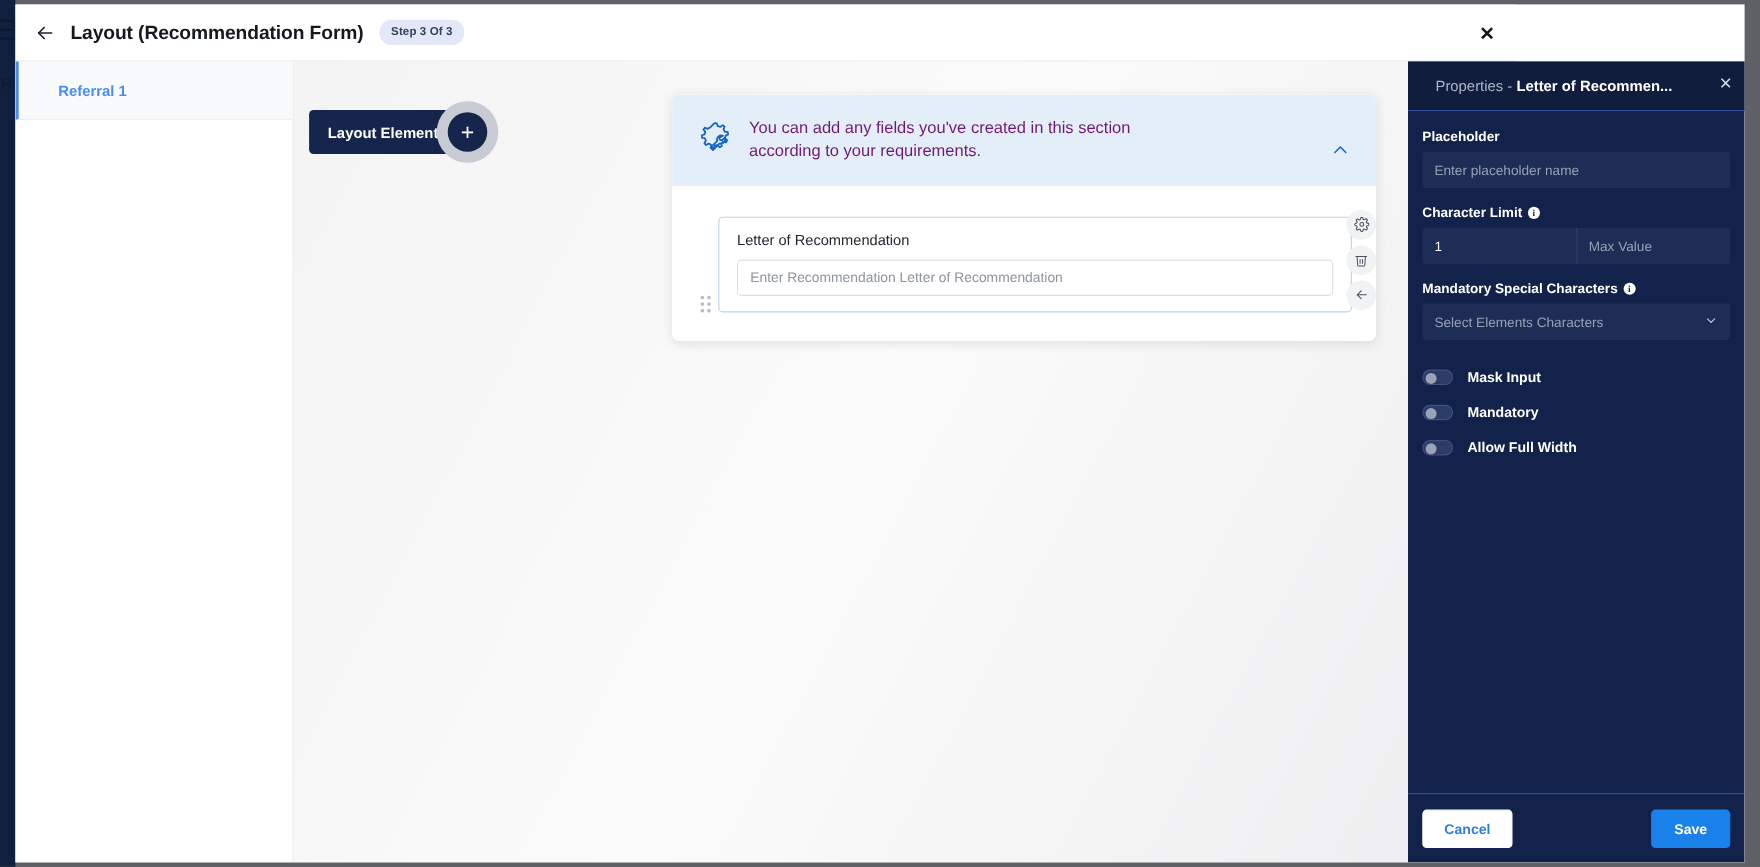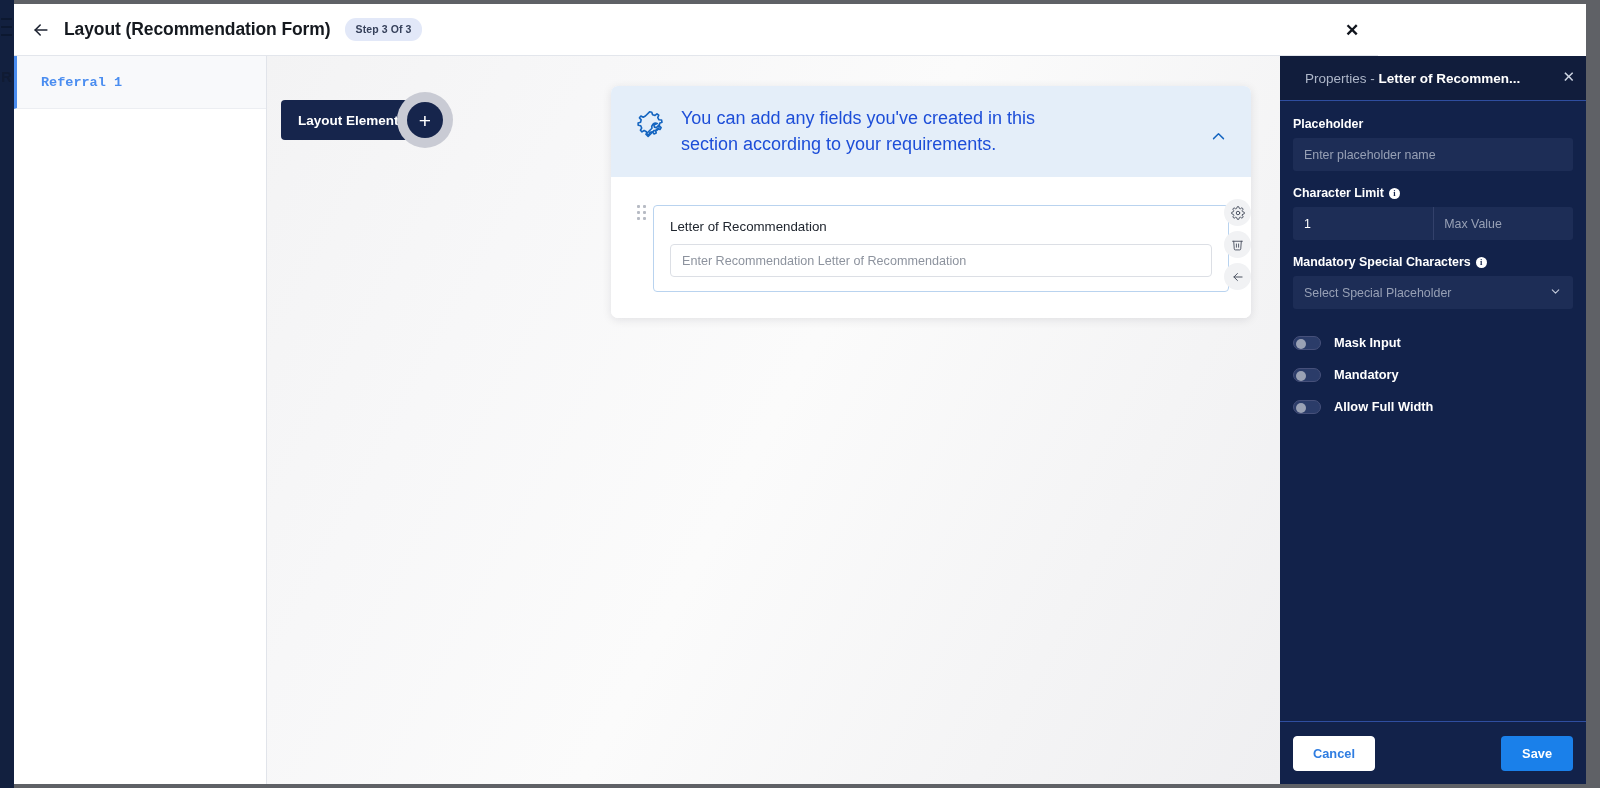--- a/index.html
+++ b/index.html
@@ -74,27 +74,26 @@
 
   
   #left-col {
     position: absolute; left: 0; top: 52px;
     width: 253px; height: 728px;
     background: #ffffff;
     border-right: 1px solid #e1e4ea;
   }
   #left-item {
     height: 53px; display: flex; align-items: center;
-    padding-left: 24px;
+    padding-left: 36px;
     background: #f8f9fb;
     border-left: 3px solid #4a8df0;
     border-bottom: 1px solid #eceef2;
     color: #4a8df0; font-size: 13.5px; font-weight: 600;
     cursor: pointer;
-    font-family: Liberation Mono, monospace;
   }
 
   
   #canvas {
     position: absolute; left: 253px; top: 52px;
     width: 1013px; height: 728px;
     background: linear-gradient(118deg,#f3f3f4 0%,#f7f7f8 24%,#fbfbfb 50%,#f4f4f5 78%,#efeff1 100%);
     overflow: hidden;
   }
 
@@ -136,29 +135,29 @@
     background: #e4eef9;
     padding: 20px 22px 20px 22px;
     display: flex; align-items: flex-start; gap: 14px;
     position: relative;
   }
   #section-icon { flex: 0 0 auto; margin-top: 2px; }
   #section-title {
     color: #1565c0; font-size: 15px; font-weight: 600; margin-bottom: 4px;
   }
   #section-desc {
-    color: #1d4ed8; font-size: 18px; line-height: 1.42; max-width: 390px;
+    color: #701a75; font-size: 15px; line-height: 1.42; max-width: 390px;
   }
   #section-collapse {
     position: absolute; right: 24px; top: 42px; cursor: pointer;
   }
   #section-body { background: #ffffff; padding: 28px 22px 26px; }
 
   
-  #field-row { display: flex; align-items: flex-start; position: relative; }
+  #field-row { display: flex; align-items: flex-end; position: relative; }
   #drag-handle {
     width: 16px; display: flex; align-items: center; justify-content: center;
     margin-right: 4px; cursor: grab;
   }
   .dot-grid { display: grid; grid-template-columns: repeat(2,3px); gap: 3px; }
   .dot-grid i { width: 3px; height: 3px; background: #b7bbc4; border-radius: 1px; display: block; }
   #field-box {
     flex: 1; border: 1px solid #b9d3ef; border-radius: 4px;
     padding: 13px 16px 14px;
   }
@@ -402,21 +401,21 @@
             <input class="p-input" type="text" placeholder="Max Value" style="">
           </div>
         </div>
 
         <div class="p-field">
           <div class="p-label">
             <span>Mandatory Special Characters</span>
             <span class="info-dot">i</span>
           </div>
           <div class="p-select">
-            <span>Select Special Placeholder</span>
+            <span>Select Elements Characters</span>
             <span>
               <svg width="13" height="13" viewBox="0 0 24 24" fill="none" stroke="#c4cbdb" stroke-width="2" stroke-linecap="round" stroke-linejoin="round">
                 <polyline points="6 9 12 15 18 9"></polyline>
               </svg>
             </span>
           </div>
         </div>
 
         <div class="toggle-row" style="margin-top:26px;">
           <div class="toggle">

